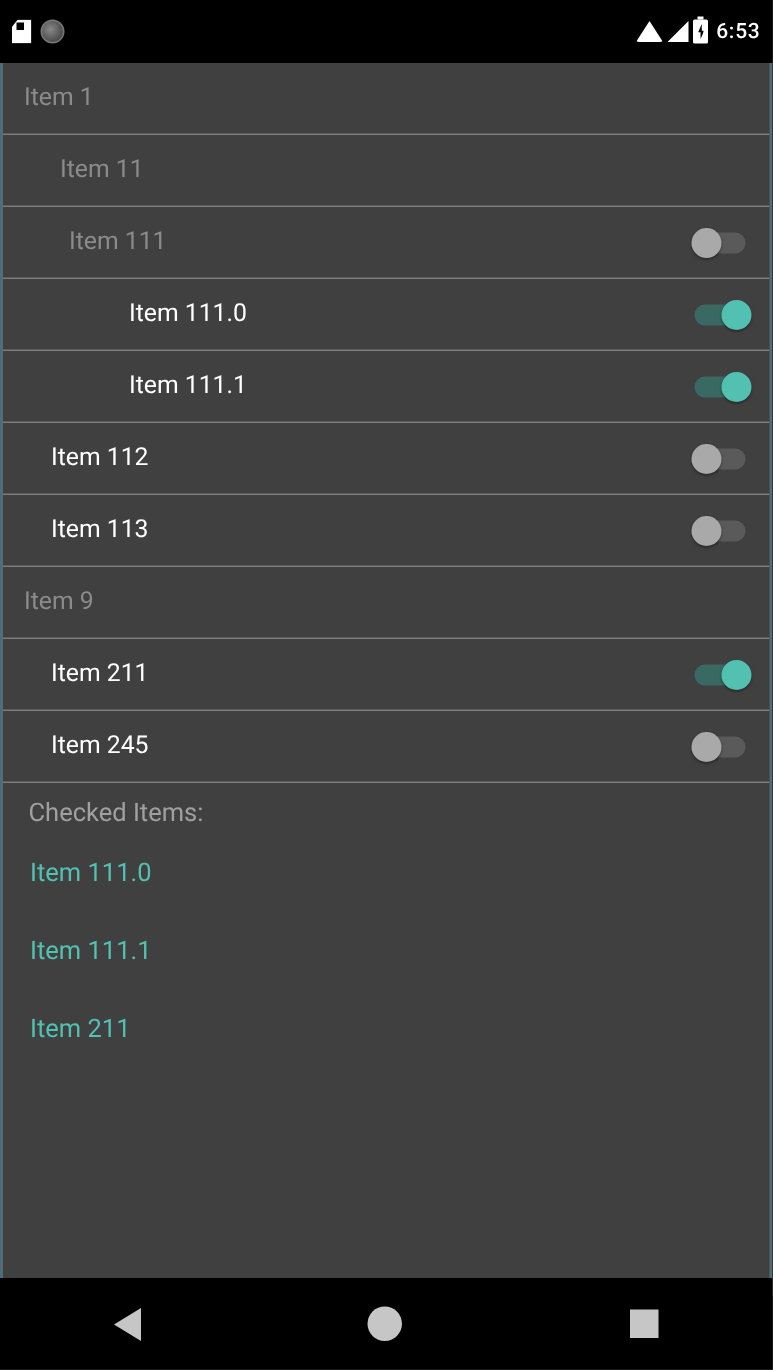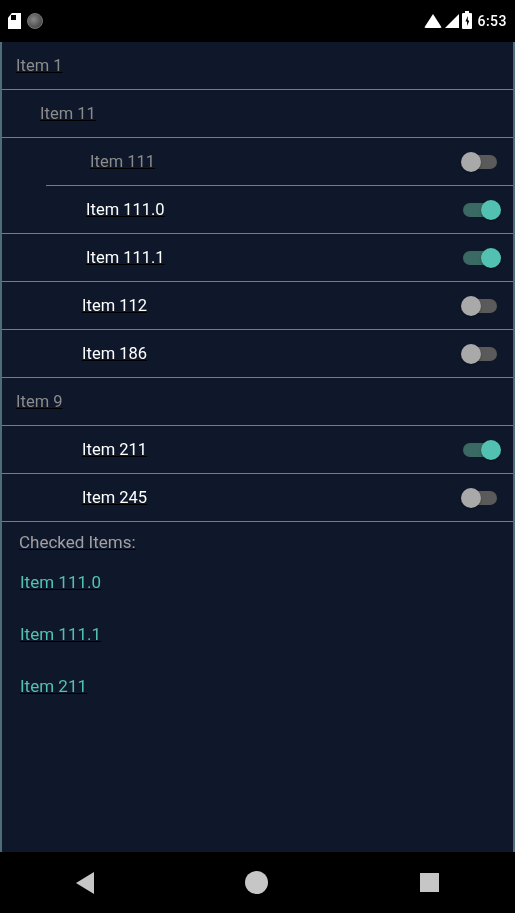--- a/index.html
+++ b/index.html
@@ -34,40 +34,39 @@
     }
     .circle-icon { width:16px; height:16px; border-radius:50%; background: radial-gradient(circle at 40% 40%, #888 0%, #555 60%, #333 100%); border:1px solid #777;}
     .wifi-icon { width:0; height:0; border-left:9px solid transparent; border-right:9px solid transparent; border-bottom:14px solid #fff; border-radius:2px;}
     .cell-icon { width:0; height:0; border-left:14px solid transparent; border-bottom:14px solid #fff;}
     .batt-icon { width:10px; height:16px; background:#fff; position:relative; border-radius:1px;}
     .batt-icon::before{content:"";position:absolute;top:-2px;left:3px;width:4px;height:2px;background:#fff;}
     .batt-icon::after{content:"";position:absolute;top:3px;left:3px;width:4px;height:10px;background:#000;clip-path:polygon(60% 0,0 55%,40% 55%,40% 100%,100% 45%,60% 45%);}
     .clock{font-weight:500; letter-spacing:0.5px; margin-left:2px;}
 
     .content {
-      background:#0f172a;
+      background:#404040;
       border-left:2px solid #4e6d79;
       border-right:2px solid #4e6d79;
       height: 822px;
       overflow:hidden;
-      text-decoration:underline;
     }
     .row {
       display:flex;
       align-items:center;
       height:48px;
       border-bottom:1px solid #7b7b7b;
       padding-right:10px;
       font-size:16.5px;
     }
     .row.header { color:#8b8b8b; }
     .row.header.l0 { padding-left:14px; }
     .row.header.l1 { padding-left:38px; }
     .row.header.l2 { padding-left:60px; }
-    .row.item.l2 { padding-left:80px; color:#fff; }
+    .row.item.l2 { padding-left:32px; color:#fff; }
     .row.item.l3 { padding-left:84px; color:#fff; }
     .label{flex:1;}
     .switch{
       width:40px; height:20px; position:relative; flex-shrink:0;
     }
     .track{
       position:absolute; top:3px; left:0; width:34px; height:14px; border-radius:14px;
       background:#5a5a5a;
     }
     .thumb{
@@ -107,21 +106,21 @@
 </div>
 
 <div class="content">
   <div id="tree">
       <div class="row header l0">
         <span class="label">Item 1</span>
       </div>
       <div class="row header l1">
         <span class="label">Item 11</span>
       </div>
-      <div class="row item l2 header" style="color: rgb(139, 139, 139); padding-left: 44px; margin-left: 44px;">
+      <div class="row item l2 header" style="color: rgb(139, 139, 139); padding-left: 44px;">
         <span class="label">Item 111</span>
         <div class="switch">
           <div class="track"></div>
           <div class="thumb"></div>
         </div>
       </div>
       <div class="row item l3">
         <span class="label">Item 111.0</span>
         <div class="switch on">
           <div class="track"></div>
@@ -136,21 +135,21 @@
         </div>
       </div>
       <div class="row item l2">
         <span class="label">Item 112</span>
         <div class="switch">
           <div class="track"></div>
           <div class="thumb"></div>
         </div>
       </div>
       <div class="row item l2">
-        <span class="label">Item 186</span>
+        <span class="label">Item 113</span>
         <div class="switch">
           <div class="track"></div>
           <div class="thumb"></div>
         </div>
       </div>
       <div class="row header l0">
         <span class="label">Item 9</span>
       </div>
       <div class="row item l2">
         <span class="label">Item 211</span>

